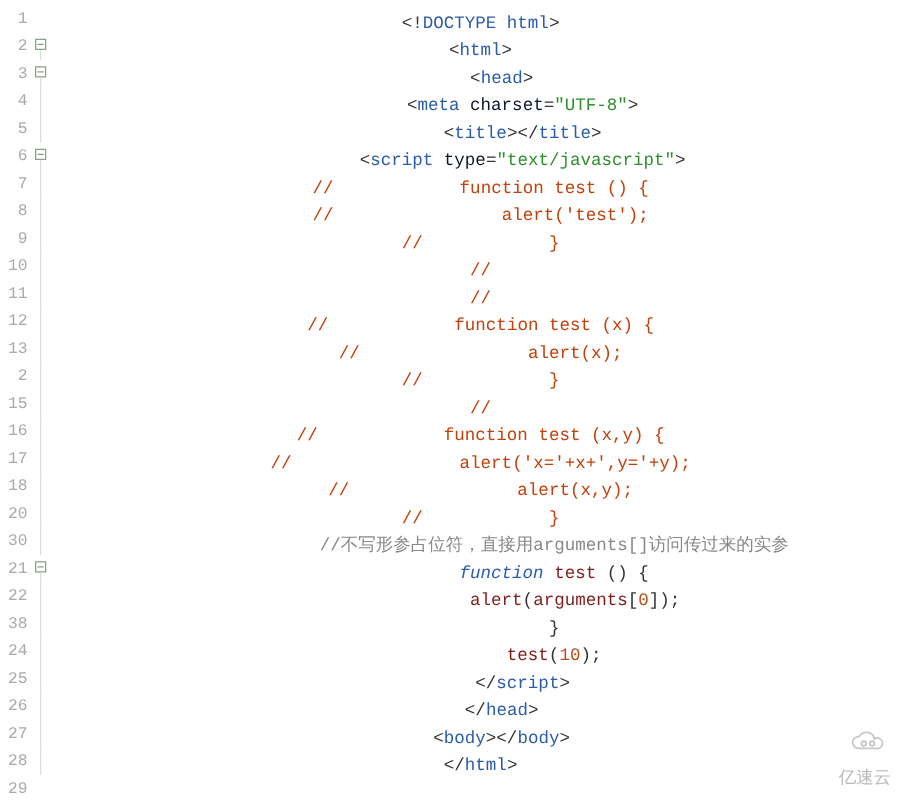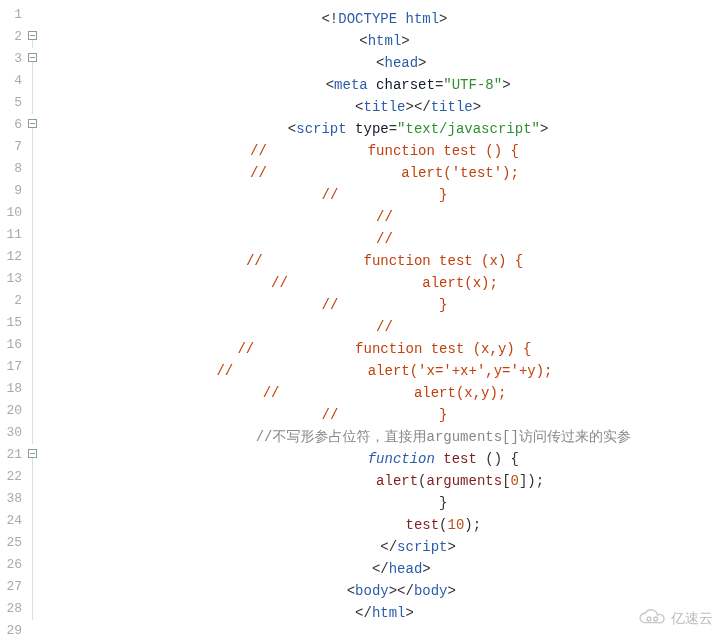--- a/index.html
+++ b/index.html
@@ -81,20 +81,21 @@
     bottom: 6px;
     display: flex;
     align-items: center;
     gap: 6px;
     color: #b9b9b9;
     font-family: "Microsoft YaHei", "PingFang SC", sans-serif;
     font-size: 14px;
     background: rgba(255,255,255,0.85);
     padding: 4px 8px;
     border-radius: 6px;
+    flex-direction: column;
   }
   .watermark svg { width: 30px; height: 22px; }
 </style>
 </head>
 <body>
 
 <div class="editor">
   <div class="gutter">
       <div>1</div>
       <div>2</div>

